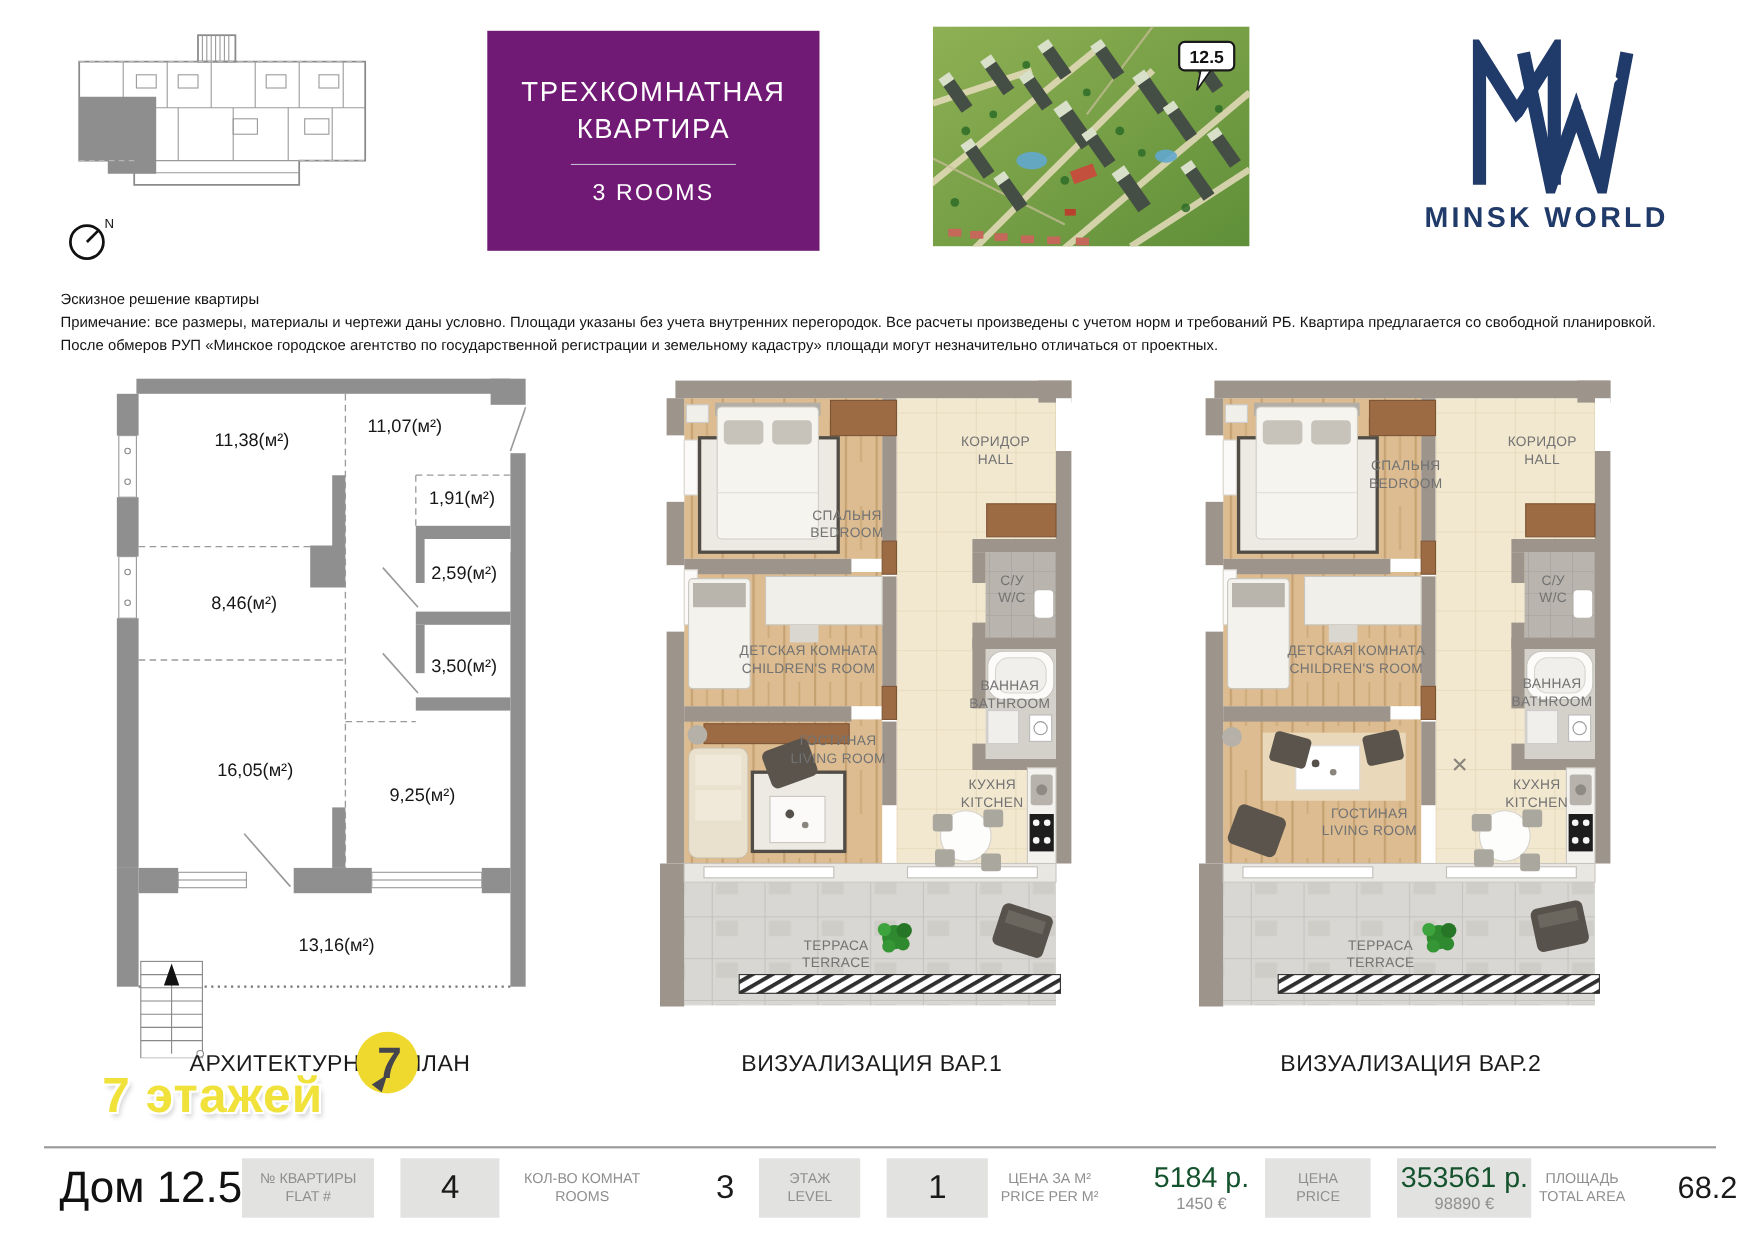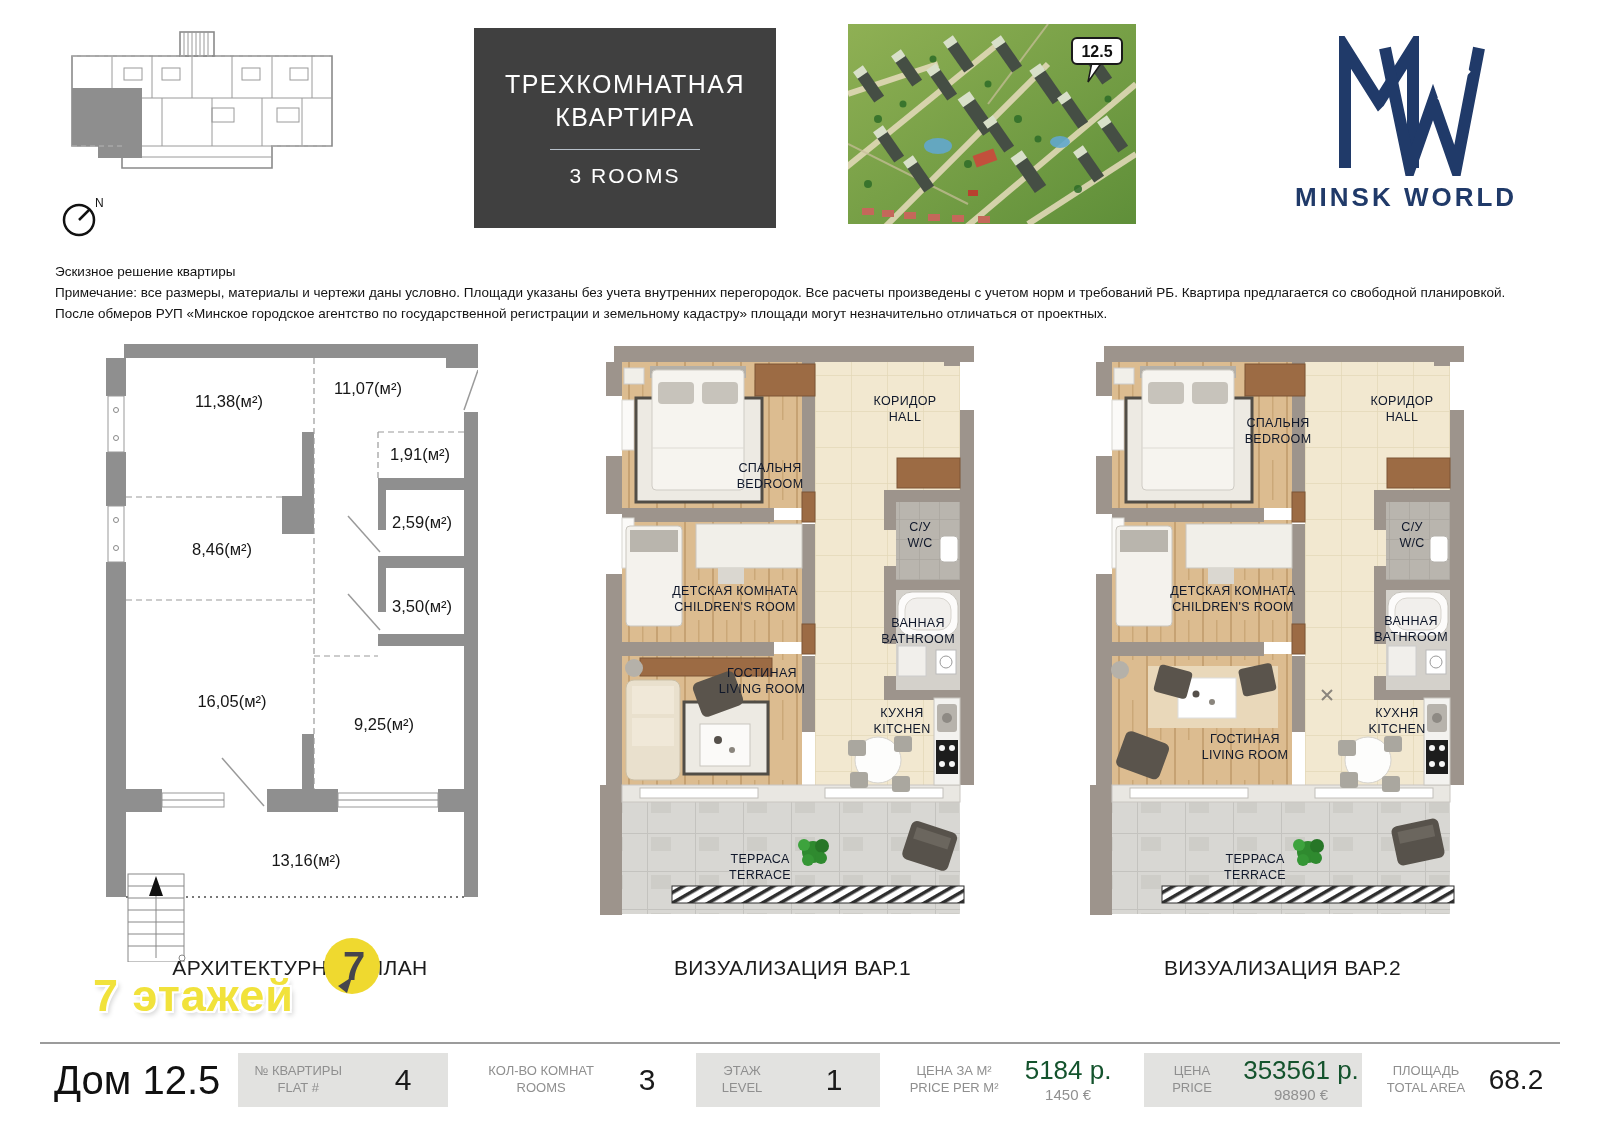--- a/index.html
+++ b/index.html
@@ -1,43 +1,43 @@
 <!DOCTYPE html>
 <html><head>
 <meta charset="utf-8">
 <style>
   html,body{margin:0;padding:0;background:#e9e9e9;}
   .page{position:relative;width:1600px;height:1131px;background:#fff;overflow:hidden;
         font-family:"Liberation Sans","DejaVu Sans",sans-serif;color:#141414;}
   .abs{position:absolute;}
   
-  .unit-box{left:443px;top:28px;width:302px;height:200px;background:#404040;color:#fff;
-            display:flex;flex-direction:column;justify-content:center;align-items:center;text-align:center;margin-left:31px;}
+  .unit-box{left:443px;top:28px;width:302px;height:200px;background:#701a75;color:#fff;
+            display:flex;flex-direction:column;justify-content:center;align-items:center;text-align:center;}
   .unit-box .l1{font-size:25px;letter-spacing:1.5px;line-height:1.3;}
   .unit-box .div{width:150px;height:1px;background:#cdd7e3;opacity:.85;margin:16px 0 14px;}
   .unit-box .l3{font-size:21px;letter-spacing:2px;}
   .brand{left:1296px;top:36px;width:220px;height:182px;display:flex;flex-direction:column;align-items:center;}
   .brand-name{font-size:26px;font-weight:bold;letter-spacing:3px;color:#203a69;margin-top:6px;white-space:nowrap;}
   
   .notes{left:55px;top:262px;width:1495px;font-size:13.5px;line-height:1.55;}
   
   .cap{font-size:21px;color:#1b1b1b;text-align:center;letter-spacing:.4px;}
   
   .area{position:absolute;transform:translate(-50%,-50%);font-size:16.5px;color:#161616;white-space:nowrap;}
   
   .rlabel{position:absolute;transform:translate(-50%,-50%);text-align:center;font-size:12.5px;
-          line-height:1.25;color:#0f172a;letter-spacing:.3px;white-space:nowrap;}
+          line-height:1.25;color:#737373;letter-spacing:.3px;white-space:nowrap;}
   
   .floors{left:93px;top:970px;font-size:45px;font-weight:bold;color:#f1e23b;letter-spacing:1px;
           text-shadow:-2px -2px 0 #fff,2px -2px 0 #fff,-2px 2px 0 #fff,2px 2px 0 #fff,3px 4px 5px rgba(0,0,0,.18);}
   
   .rule{left:40px;top:1042px;width:1520px;height:2px;background:#9b9b9b;}
   .specbar{left:40px;top:1050px;width:1520px;height:60px;display:flex;align-items:center;justify-content:space-between;}
   .spec-title{font-size:40px;color:#111;padding-left:14px;white-space:nowrap;}
-  .pair{display:flex;column-gap:0;align-items:stretch;}
+  .pair{display:flex;column-gap:24px;align-items:stretch;}
   .sbox{height:54px;display:flex;flex-direction:column;justify-content:center;align-items:center;text-align:center;}
   .gray{background:#e2e2e0;}
   .slabel{font-size:13px;color:#8f8f8f;line-height:1.3;}
   .sval{font-size:30px;color:#1a1a1a;}
   .sval-main{font-size:26px;color:#14532d;line-height:1.15;}
   .sval-sub{font-size:15px;color:#909090;line-height:1.2;}
 </style>
 </head>
 <body>
 

